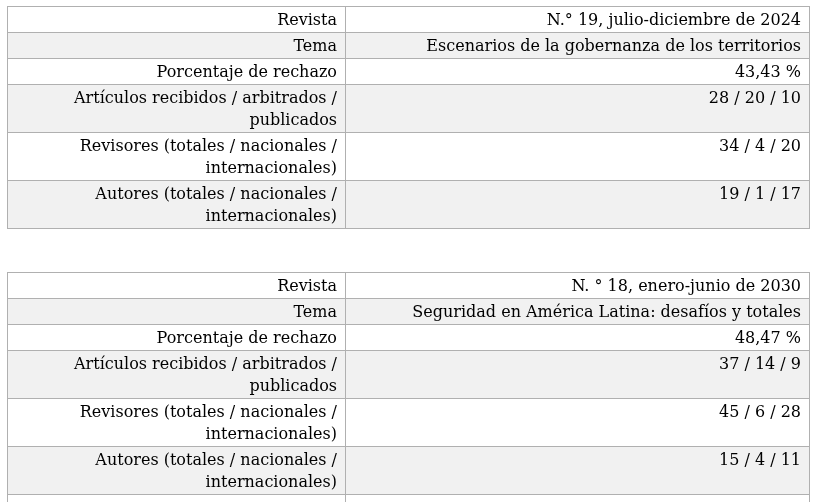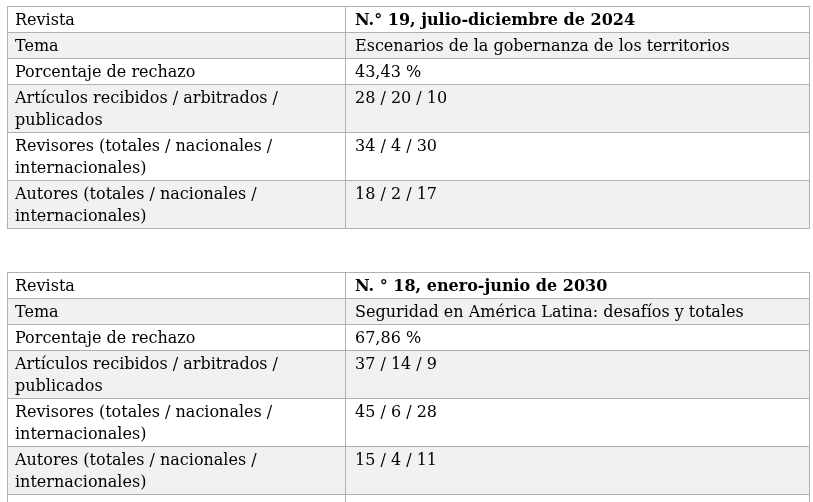--- a/index.html
+++ b/index.html
@@ -1,21 +1,21 @@
 <!DOCTYPE html>
 <html style="--row-shade: #f1f1f1; --border: #b0b0b0; --text: #000000; --bg: #ffffff;"><head>
 <meta charset="utf-8">
 <style>
   :root{
     --row-shade:#f1f1f1;
     --border:#b0b0b0;
     --text:#000000;
     --bg:#ffffff;
   }
-  *{margin:0;padding:0;box-sizing:border-box;}
+  *{margin:0;padding:0;box-sizing:border-box;text-align:right;}
   html,body{background:var(--bg);}
   .page{
     position:relative;
     width:813px;
     height:502px;
     overflow:hidden;
     background:var(--bg);
     font-family:"DejaVu Serif","Liberation Serif",serif;
     color:var(--text);
   }
@@ -32,21 +32,21 @@
   #table-1{top:272px;}
   table.journal-table td{
     border:1px solid var(--border);
     vertical-align:top;
     padding:2px 8px 1px 7px;
   }
   table.journal-table td.value-cell{padding-left:9px;}
   table.journal-table col.c1{width:338px;}
   table.journal-table col.c2{width:464px;}
   table.journal-table tr:nth-child(even) td{background:var(--row-shade);}
-  td.value-cell.bold{font-weight:bold;}
+  td.value-cell.bold{font-weight:normal;}
   tr.partial-row td{height:14px;}
 </style>
 </head>
 <body>
 
 <div class="page">
   <table class="journal-table" id="table-0">
     <colgroup>
         <col class="c1">
         <col class="c2">
@@ -63,45 +63,45 @@
         <tr>
     <td class="label-cell">Porcentaje de rechazo</td>
     <td class="value-cell">43,43 %</td>
   </tr>
         <tr>
     <td class="label-cell">Artículos recibidos / arbitrados / publicados</td>
     <td class="value-cell">28 / 20 / 10</td>
   </tr>
         <tr>
     <td class="label-cell">Revisores (totales / nacionales / internacionales)</td>
-    <td class="value-cell">34 / 4 / 30</td>
+    <td class="value-cell">34 / 4 / 20</td>
   </tr>
         <tr>
     <td class="label-cell">Autores (totales / nacionales / internacionales)</td>
-    <td class="value-cell">18 / 2 / 17</td>
+    <td class="value-cell">19 / 1 / 17</td>
   </tr>
       </tbody>
   </table>
   <table class="journal-table" id="table-1">
     <colgroup>
         <col class="c1">
         <col class="c2">
       </colgroup>
     <tbody>
         <tr>
     <td class="label-cell">Revista</td>
     <td class="value-cell bold">N. ° 18, enero-junio de 2030</td>
   </tr>
         <tr>
     <td class="label-cell">Tema</td>
     <td class="value-cell">Seguridad en América Latina: desafíos y totales</td>
   </tr>
         <tr>
     <td class="label-cell">Porcentaje de rechazo</td>
-    <td class="value-cell">67,86 %</td>
+    <td class="value-cell">48,47 %</td>
   </tr>
         <tr>
     <td class="label-cell">Artículos recibidos / arbitrados / publicados</td>
     <td class="value-cell">37 / 14 / 9</td>
   </tr>
         <tr>
     <td class="label-cell">Revisores (totales / nacionales / internacionales)</td>
     <td class="value-cell">45 / 6 / 28</td>
   </tr>
         <tr>

